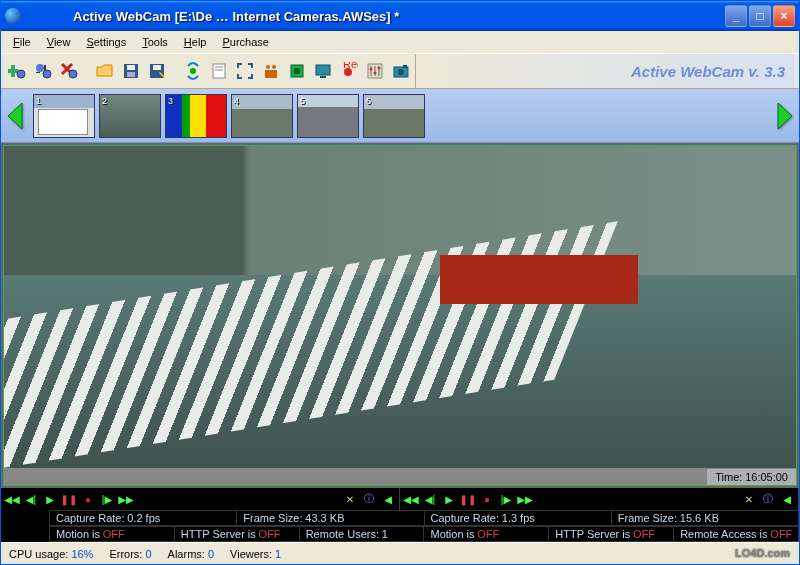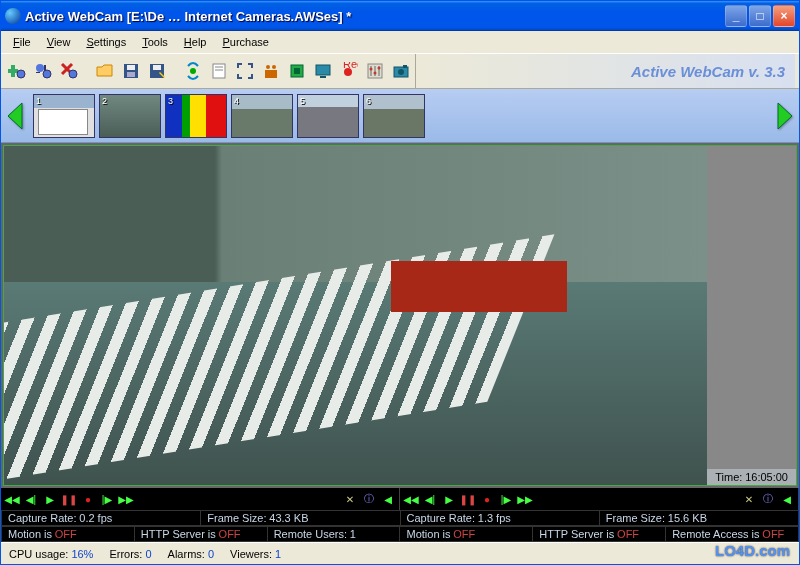--- a/index.html
+++ b/index.html
@@ -1,20 +1,20 @@
 <!DOCTYPE html>
 <html><head>
 <meta charset="utf-8">
 <style>
 * { margin: 0; padding: 0; box-sizing: border-box; font-family: Tahoma, sans-serif; font-size: 11px; }
 body { background: #fff; width: 800px; height: 565px; overflow: hidden; }
 .window { width: 800px; height: 565px; border: 1px solid #0055ea; background: #ece9d8; display: flex; flex-direction: column; }
 
 
-.titlebar { height: 30px; background: linear-gradient(to bottom, #3a93ff 0%, #0061e3 8%, #0055ea 40%, #0055ea 88%, #004bc8 95%, #003399 100%); display: flex; align-items: center; padding: 0 4px; color: #fff; }
+.titlebar { height: 30px; background: linear-gradient(to bottom, #3a93ff 0%, #0061e3 8%, #0055ea 40%, #0055ea 88%, #004bc8 95%, #003399 100%); display: flex; align-items: center; padding: 0 4px; color: #fff; gap: 48px; }
 .title-icon { width: 16px; height: 16px; background: radial-gradient(circle at 30% 30%, #6cf, #039); border-radius: 50%; margin-right: 4px; flex-shrink: 0; }
 .title-text { flex: 1; font-weight: bold; font-size: 13px; text-shadow: 1px 1px 1px #003; white-space: nowrap; overflow: hidden; }
 .winbtns { display: flex; gap: 2px; }
 .winbtn { width: 22px; height: 22px; border-radius: 3px; border: 1px solid #fff3; display: flex; align-items: center; justify-content: center; font-weight: bold; font-size: 12px; color: #fff; }
 .winbtn.min, .winbtn.max { background: linear-gradient(to bottom, #7da5e8, #3c6bcc); }
 .winbtn.cls { background: linear-gradient(to bottom, #f4a07f, #e3452a); }
 
 
 .menubar { height: 22px; background: #ece9d8; display: flex; align-items: center; padding: 2px 6px; gap: 4px; font-size: 11px; }
 .menuitem { padding: 2px 6px; }
@@ -29,21 +29,21 @@
 
 .filmstrip { height: 54px; background: linear-gradient(to bottom, #b7cdf2, #9abae8); display: flex; align-items: center; border-bottom: 1px solid #7a92c2; }
 .arrow { width: 28px; height: 38px; display: flex; align-items: center; justify-content: center; }
 .arrow svg { filter: drop-shadow(1px 1px 1px #0005); }
 .thumbs { display: flex; gap: 4px; padding: 4px; }
 .thumb { position: relative; width: 62px; height: 44px; background: #555; border: 1px solid #336; overflow: hidden; }
 .thumb .tn { position: absolute; top: 1px; left: 2px; color: #fff; font-size: 9px; text-shadow: 1px 1px #000; }
 
 
 .viewarea { flex: 1; display: flex; gap: 2px; padding: 2px; background: #666; }
-.view { flex: 1; position: relative; background: #888; border: 1px solid #4a4; overflow: hidden; display:flex; flex-direction:row; }
+.view { flex: 1; position: relative; background: #888; border: 1px solid #4a4; overflow: hidden; display:flex; flex-direction:column; }
 .view .timestamp { align-self: flex-end; background: #aab0b4; color: #000; padding: 2px 8px; font-size: 10px; border-top: 1px solid #888; }
 .view-img { flex:1; position:relative; }
 
 
 .cam-left .view-img { background: linear-gradient(to bottom, #70908c 0%, #5a7a76 40%, #3f524e 100%); }
 .cam-left .building { position:absolute; top:0; left:0; width:100%; height:40%; background: linear-gradient(to right, #4a5e56 0%, #4a5e56 30%, #6a8076 31%, #7a9088 100%); }
 .cam-left .crosswalk { position:absolute; bottom:10%; left:-10%; width:80%; height:50%; transform: skewX(-30deg) rotate(-10deg); background: repeating-linear-gradient(90deg, #e8ece8 0 12px, transparent 12px 24px); }
 .cam-left .truck { position:absolute; top:34%; left:55%; width:25%; height:15%; background:#a82818; }
 
 
@@ -55,30 +55,30 @@
 .cam-right .truck2 { position:absolute; top:60%; left:22%; width:18%; height:14%; background:#e4e6e0; border:1px solid #888; }
 .cam-right .car { position:absolute; width:4%; height:4%; background:#333; border-radius:1px; }
 
 
 .transports { height: 22px; background: #000; display: flex; }
 .transport { flex: 1; display: flex; align-items: center; gap: 1px; padding: 0 2px; border-right: 1px solid #444; }
 .tctl { width: 18px; height: 18px; display: flex; align-items: center; justify-content: center; color: #4f4; font-size: 10px; }
 
 
 .statsrows { background: #000; color: #c8d8e8; }
-.statsrow { display: flex; height: 16px; }
+.statsrow { display: flex; height: 16px; margin-left: 48px; }
 .stat { flex: 1; padding: 1px 6px; font-size: 10px; border: 1px solid #333; border-left:none; white-space: nowrap; overflow: hidden; }
 .stat:first-child { border-left: 1px solid #333; }
 .stat .off { color: #c44; }
 
 
 .statusbar { height: 22px; background: #ece9d8; border-top: 1px solid #fff; display: flex; align-items: center; padding: 2px 8px; gap: 16px; font-size: 11px; }
 .statusbar .val { color: #14c; }
 
-.watermark { position: fixed; right: 10px; bottom: 6px; color: #3b82f6; font-size: 15px; font-weight: bold; opacity: .85; text-shadow: 0 0 2px #000; }
+.watermark { position: fixed; right: 10px; bottom: 6px; color: #737373; font-size: 11px; font-weight: bold; opacity: .85; text-shadow: 0 0 2px #000; }
 
 
 .t1 { background: linear-gradient(to bottom,#9ab4d0 0%,#9ab4d0 30%,#e0e0e0 30%,#e0e0e0 100%); }
 .t1::after{content:"";position:absolute;left:4px;top:14px;width:48px;height:24px;background:#fff;border:1px solid #888;}
 .t2 { background: linear-gradient(to bottom,#708880 0%,#4a5e56 100%); }
 .t3 { background: linear-gradient(to right,#1030c0 0 16px,#00a000 16px 24px,#ffe000 24px 40px,#e01010 40px 62px); }
 .t4 { background: linear-gradient(to bottom,#a8bcc8 0 14px,#6a7a6a 14px 44px); }
 .t5 { background: linear-gradient(to bottom,#c0d0dc 0 12px,#787880 12px 44px); }
 .t6 { background: linear-gradient(to bottom,#b0c0cc 0 14px,#6a7666 14px 44px); }
 </style>

